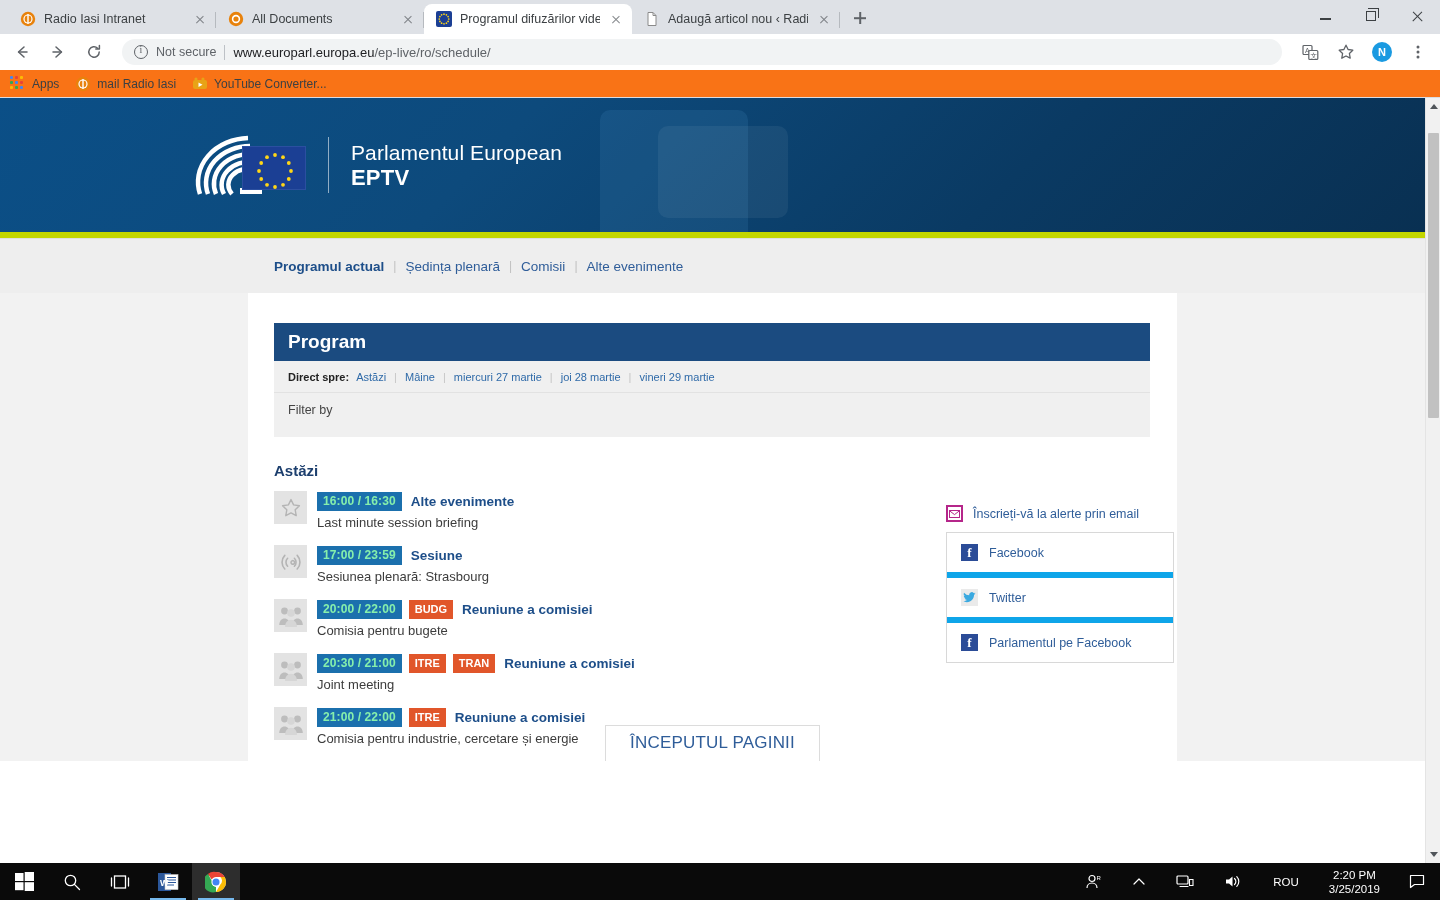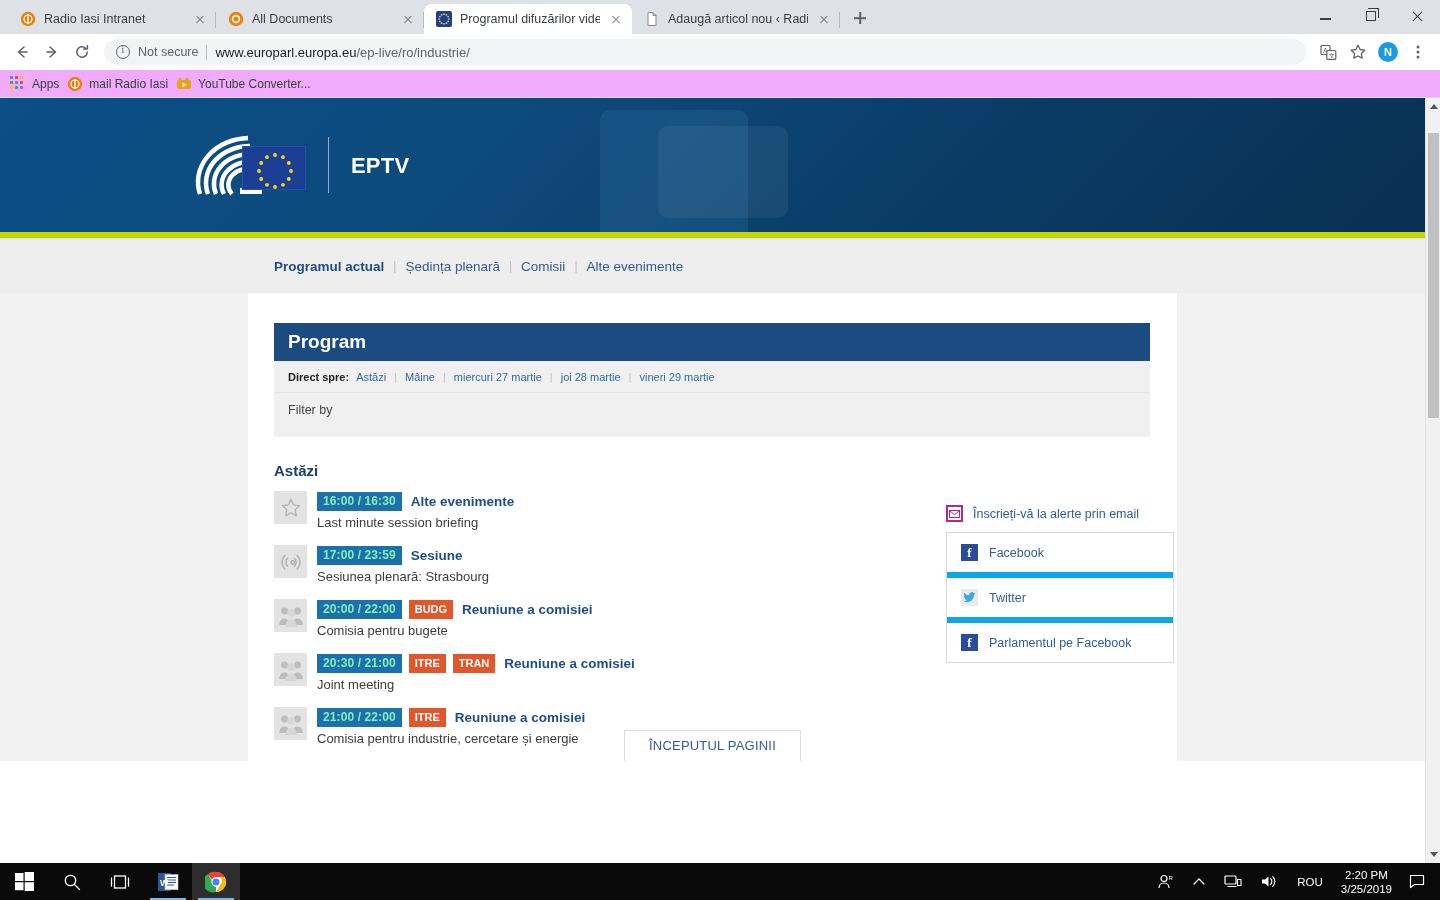--- a/index.html
+++ b/index.html
@@ -64,21 +64,21 @@
   }
   .wc-close { width: 13px; height: 13px; position: relative; }
   .wc-close:before, .wc-close:after {
     content: ""; position: absolute; left: 0; top: 6px; width: 13px; height: 1.4px; background: #3c4043;
   }
   .wc-close:before { transform: rotate(45deg); }
   .wc-close:after { transform: rotate(-45deg); }
 
   .toolbar {
     height: 36px; background: #fff; display: flex; align-items: center;
-    padding: 0 8px; gap: 2px;
+    padding: 0 8px; gap: 8px;
   }
   .tb-btn {
     width: 28px; height: 28px; display: flex; align-items: center; justify-content: center;
     color: #5f6368;
   }
   .omnibox {
     flex: 1; height: 26px; background: #f1f3f4; border-radius: 13px;
     display: flex; align-items: center; padding: 0 12px; margin: 0 6px; gap: 8px;
   }
   .info-circle {
@@ -88,22 +88,22 @@
   .info-circle:before {
     content: "i"; position: absolute; left: 0; right: 0; top: -2px; text-align: center;
     font-size: 10px; color: #5f6368; font-family: "Liberation Serif", serif;
   }
   .notsecure { font-size: 12.5px; color: #5f6368; white-space: nowrap; }
   .omni-sep { width: 1px; height: 15px; background: #bdc1c6; }
   .urltext { font-size: 13px; color: #5f6368; white-space: nowrap; }
   .urltext b { color: #202124; font-weight: 400; }
 
   .bookmarks {
-    height: 28px; background: #f0abfc; display: flex; align-items: center;
-    padding: 0 10px; gap: 8px; border-bottom: 1px solid #dadce0;
+    height: 28px; background: #f97316; display: flex; align-items: center;
+    padding: 0 10px; gap: 16px; border-bottom: 1px solid #dadce0;
   }
   .bm { display: flex; align-items: center; gap: 6px; font-size: 12px; color: #3c4043; }
   .bm-ico { width: 16px; height: 16px; flex: 0 0 16px; }
   .apps-grid { display: grid; grid-template-columns: repeat(3, 3px); grid-template-rows: repeat(3, 3px); gap: 2px; }
   .apps-grid i { display: block; width: 3px; height: 3px; border-radius: 1px; }
 
   
   .viewport {
     position: absolute; left: 0; top: 98px; width: 1440px; height: 765px;
     background: #fff; overflow: hidden;
@@ -224,21 +224,21 @@
   }
   .side-item + .side-item { border-top: 6px solid #0ea5e9; }
   .si-ico { width: 17px; height: 17px; flex: 0 0 17px; }
   .fb-ico { background: #2b4c97; color: #fff; font-weight: bold; font-size: 13px;
     display: flex; align-items: center; justify-content: center; font-family: "Liberation Serif", serif; }
   .tw-ico { background: #eaeaea; display: flex; align-items: center; justify-content: center; }
 
   .top-btn-wrap { position: absolute; left: 0; right: 0; bottom: 0; display: flex; justify-content: center; }
   .top-btn {
     border: 1px solid #dcdcdc; border-bottom: none; background: #fff; color: #2f5d99;
-    font-size: 13px; padding: 7px 24px 8px; letter-spacing: .2px;
+    font-size: 17px; padding: 7px 24px 8px; letter-spacing: .2px;
   }
 
   
   .scrollbar {
     position: absolute; right: 0; top: 98px; width: 15px; height: 765px; background: #f1f1f1;
     border-left: 1px solid #e4e4e4;
   }
   .sb-arrow { width: 15px; height: 17px; display: flex; align-items: center; justify-content: center; }
   .sb-up { border-left: 4px solid transparent; border-right: 4px solid transparent; border-bottom: 5px solid #50555a; }
   .sb-dn { border-left: 4px solid transparent; border-right: 4px solid transparent; border-top: 5px solid #50555a; }
@@ -246,21 +246,21 @@
 
   
   .taskbar {
     position: absolute; left: 0; top: 863px; width: 1440px; height: 37px;
     background: #0a0a0a; display: flex; align-items: center;
   }
   .tb-item { width: 48px; height: 37px; display: flex; align-items: center; justify-content: center; position: relative; }
   .tb-item.act { background: #2d2d2d; }
   .tb-item.act:after { content: ""; position: absolute; left: 6px; right: 6px; bottom: 0; height: 2.5px; background: #76b9ed; }
   .tb-item.open:after { content: ""; position: absolute; left: 6px; right: 6px; bottom: 0; height: 2.5px; background: #76b9ed; }
-  .tray { margin-left: auto; display: flex; align-items: center; gap: 0; padding-right: 6px; }
+  .tray { margin-left: auto; display: flex; align-items: center; gap: 12px; padding-right: 6px; }
   .tray-i { height: 37px; display: flex; align-items: center; justify-content: center; padding: 0 9px; color: #fff; }
   .tray-lang { font-size: 11.5px; color: #fff; padding: 0 10px; }
   .tray-clock { color: #fff; font-size: 11.5px; line-height: 14px; text-align: center; padding: 0 8px; }
 </style>
 </head>
 <body>
 
 <div class="browser">
 
   <div class="tabstrip">
@@ -351,21 +351,21 @@
     <div class="tb-btn">
       <svg width="18" height="18" viewBox="0 0 18 18">
           <path d="M14.2 9a5.2 5.2 0 1 1-1.6-3.75" fill="none" stroke="#5f6368" stroke-width="1.5" stroke-linecap="round"></path>
           <path d="M14.4 2.4v3.6h-3.6" fill="none" stroke="#5f6368" stroke-width="1.5" stroke-linecap="round" stroke-linejoin="round"></path>
         </svg>
     </div>
     <div class="omnibox">
       <span class="info-circle"></span>
       <span class="notsecure">Not secure</span>
       <span class="omni-sep"></span>
-      <span class="urltext"><b>www.europarl.europa.eu</b><span>/ep-live/ro/industrie/</span></span>
+      <span class="urltext"><b>www.europarl.europa.eu</b><span>/ep-live/ro/schedule/</span></span>
     </div>
     <div class="tb-btn">
       <svg width="17" height="17" viewBox="0 0 17 17">
           <rect x="1" y="1.5" width="9" height="9" rx="1" fill="none" stroke="#5f6368" stroke-width="1.2"></rect>
           <text x="3" y="8.6" font-size="7" fill="#5f6368" font-family="Liberation Sans">A</text>
           <rect x="6.8" y="6.5" width="9" height="9" rx="1" fill="#fff" stroke="#5f6368" stroke-width="1.2"></rect>
           <text x="8.6" y="13.6" font-size="6.5" fill="#5f6368" font-family="Liberation Sans">文</text>
         </svg>
     </div>
     <div class="tb-btn">
@@ -464,20 +464,21 @@
                   <circle cx="24" cy="37.8" r="1.9"></circle>
                   <circle cx="18.2" cy="32" r="1.9"></circle>
                 <circle cx="16" cy="24" r="1.9"></circle>
                   <circle cx="18.2" cy="16" r="1.9"></circle>
                   <circle cx="24" cy="10.2" r="1.9"></circle>
               </g>
             </svg>
           </div>
           <div class="logo-sep"></div>
           <div class="logo-txt">
+            <div class="l1">Parlamentul European</div>
             <div class="l2">EPTV</div>
           </div>
         </div>
       </div>
 
       <div class="shell">
 
         <div class="subnav-band">
           <a class="sn on">Programul actual</a>
           <span class="sn-sep">|</span>

